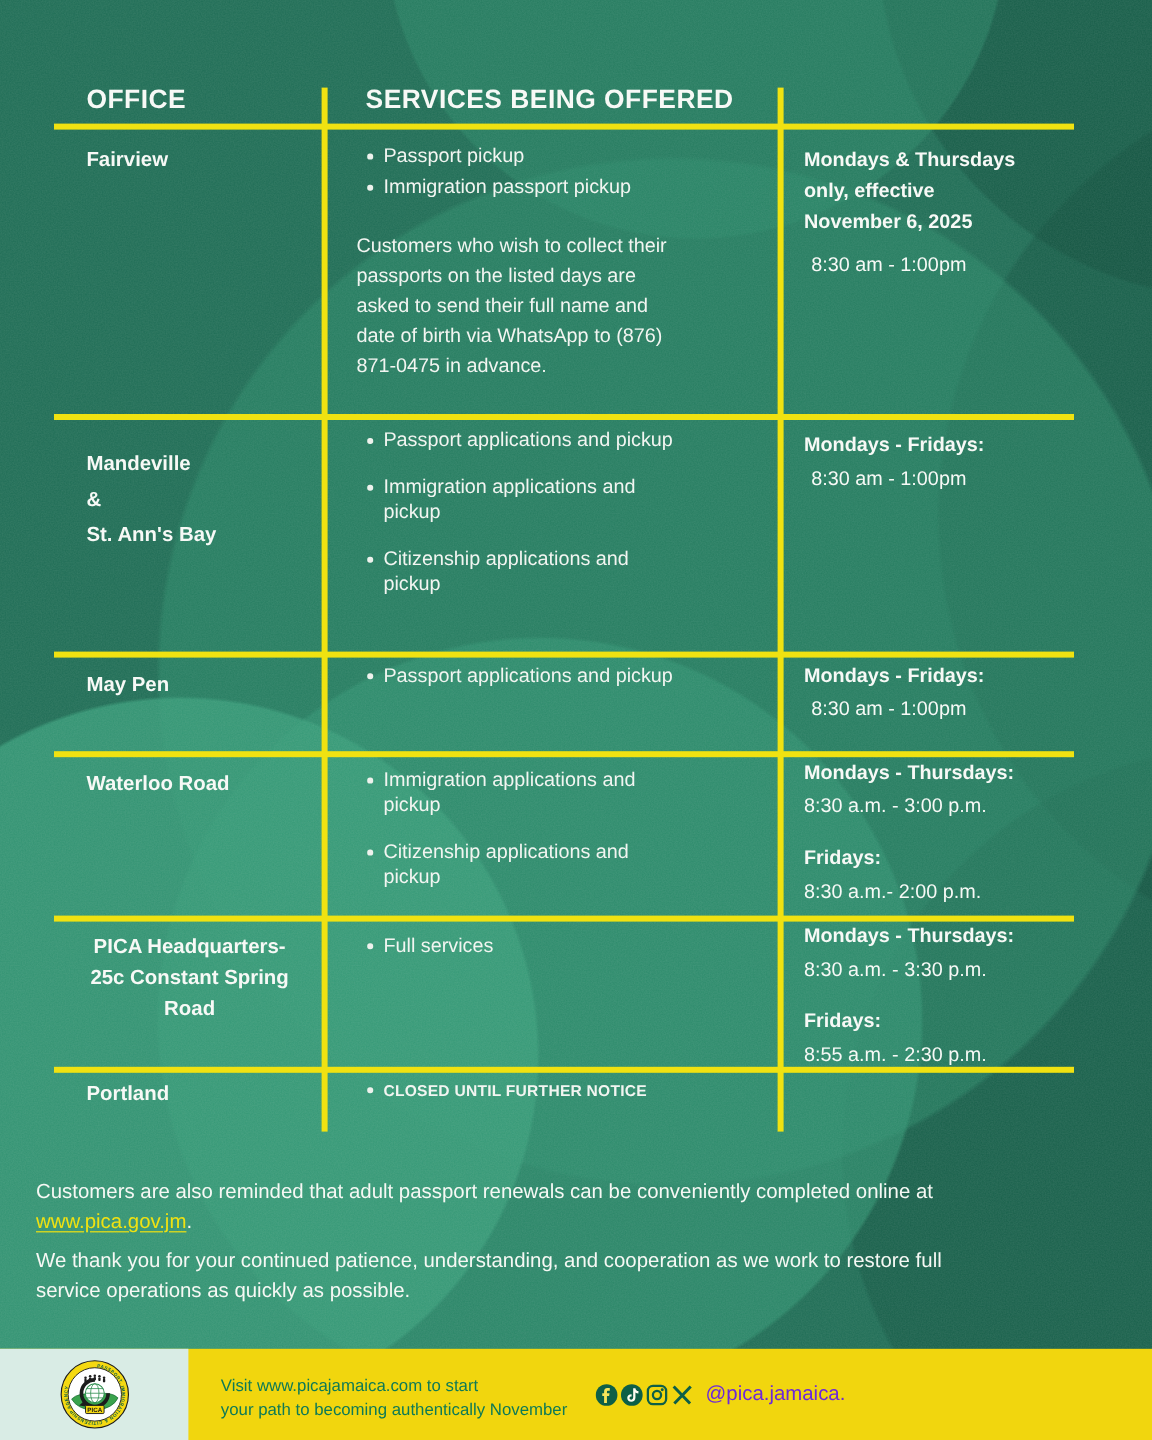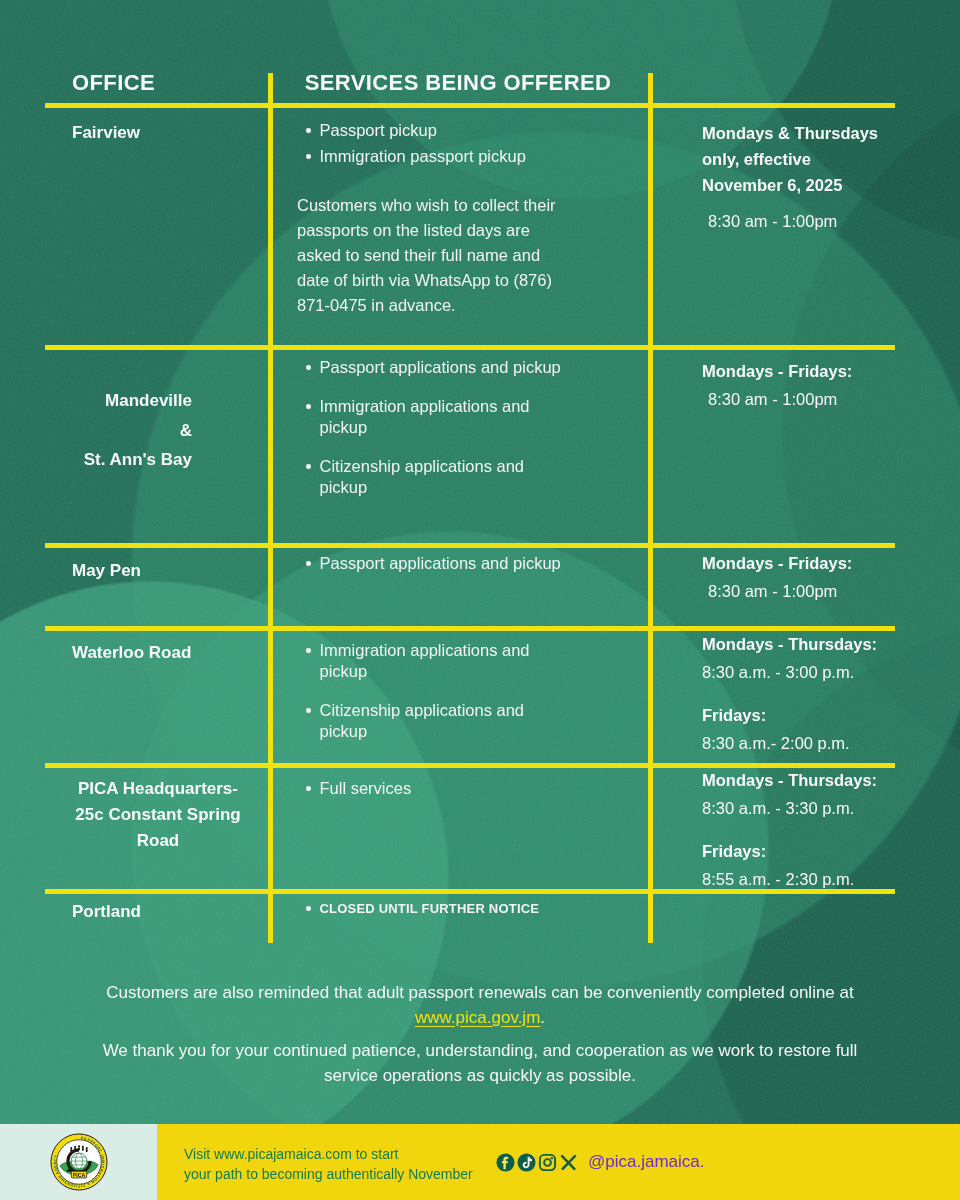--- a/index.html
+++ b/index.html
@@ -21,40 +21,40 @@
   .vline{position:absolute;width:5px;top:73px;height:870px;background:#f0e211;}
   .hline{position:absolute;height:5px;left:45px;width:850px;background:#f0e211;}
   
   .col-header{position:absolute;top:70px;color:#f7f9f6;font-weight:bold;font-size:22px;letter-spacing:.4px;}
   #hdr-office{left:72px;}
   #hdr-services{left:268px;width:380px;text-align:center;}
   #hdr-hours{left:670px;}
   
   .trow{position:absolute;left:0;width:960px;}
   .office-cell{position:absolute;left:72px;color:#f7f9f6;font-weight:bold;font-size:17px;line-height:26px;white-space:pre-line;}
-  .row-1 .office-cell{width:120px;text-align:right;line-height:29.5px;margin-top:14px;}
+  .row-1 .office-cell{width:120px;text-align:left;line-height:29.5px;}
   .row-4 .office-cell{left:64px;width:188px;text-align:center;}
   .svc-cell{position:absolute;left:297px;width:348px;color:#f2f5f1;font-size:16.5px;}
   .bullet{display:flex;}
   .bullet + .bullet{margin-top:18px;}
   .row-0 .bullet + .bullet{margin-top:5px;}
   .dot{width:4.5px;height:4.5px;border-radius:50%;background:#eef2ed;margin:8px 9px 0 9px;flex:none;}
   .bullet-text{line-height:21px;white-space:pre-line;}
   .row-5 .bullet-text{font-size:13px;letter-spacing:.2px;font-weight:bold;}
   .svc-para{margin-top:26px;line-height:25px;white-space:pre-line;}
   .hrs-cell{position:absolute;left:670px;width:230px;color:#f7f9f6;font-size:16.5px;}
-  .hrs-seg{line-height:23px;white-space:pre-line;margin-left:32px;}
+  .hrs-seg{line-height:23px;white-space:pre-line;}
   .hrs-seg.bold{font-weight:bold;margin-top:20px;}
   .hrs-seg.reg{margin-top:5px;}
   .hrs-cell .hrs-seg:first-child{margin-top:0;}
   .row-0 .hrs-seg.bold{line-height:26px;}
   .row-0 .hrs-seg.reg{margin-top:12px;}
   .row-0 .hrs-seg.reg,.row-1 .hrs-seg.reg,.row-2 .hrs-seg.reg{padding-left:6px;}
   
-  .note{position:absolute;left:30px;width:900px;text-align:center;color:#f6f8f4;font-size:17px;line-height:25px;white-space:pre-line;}
+  .note{position:absolute;left:30px;width:900px;color:#f6f8f4;font-size:17px;line-height:25px;white-space:pre-line;}
   #note-1{top:963px;}
   #note-2{top:1021px;}
   .note a{color:#f0e211;text-decoration:underline;text-underline-offset:3px;cursor:pointer;}
   
   .footer{position:absolute;left:0;top:1124px;width:960px;height:76px;background:#f1d60e;}
   .logo-box{position:absolute;left:0;top:0;width:157px;height:76px;background:#d9ece5;display:flex;align-items:center;justify-content:center;}
   .visit{position:absolute;left:184px;top:20px;font-size:14px;line-height:20px;color:#0e7a56;white-space:pre-line;}
   .social{position:absolute;left:496px;top:0;height:76px;display:flex;align-items:center;gap:2px;}
   .social svg{display:block;}
   .handle{margin-left:8px;font-size:17px;color:#6d28d9;}

